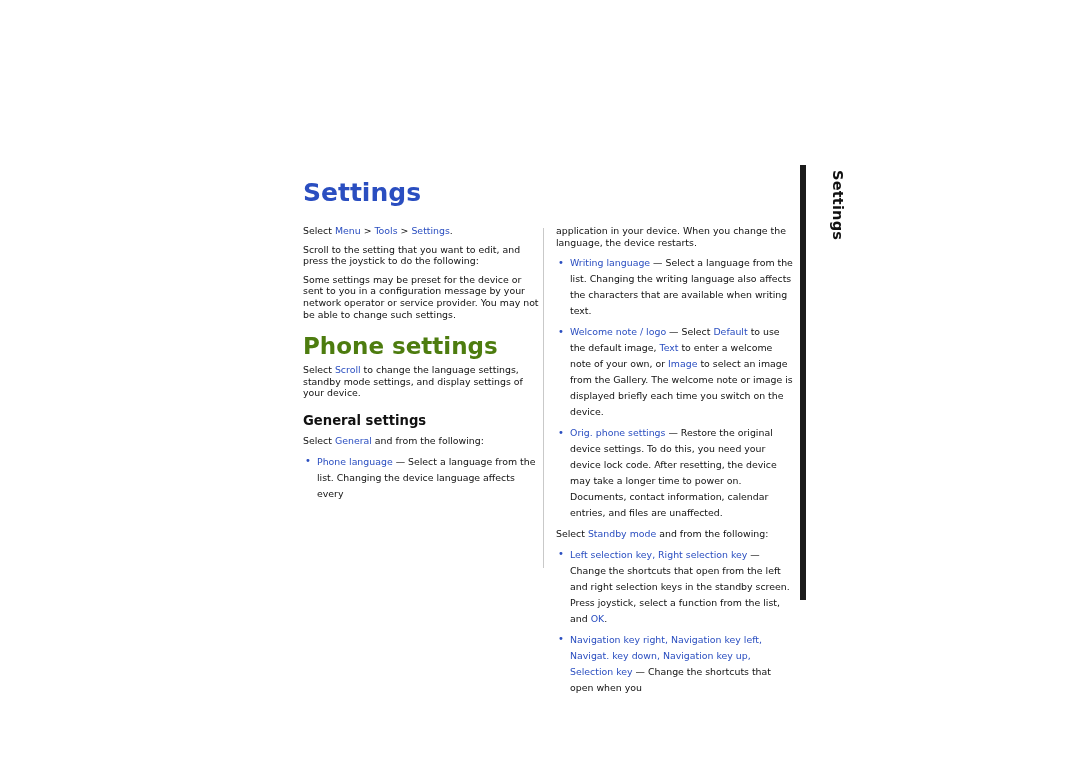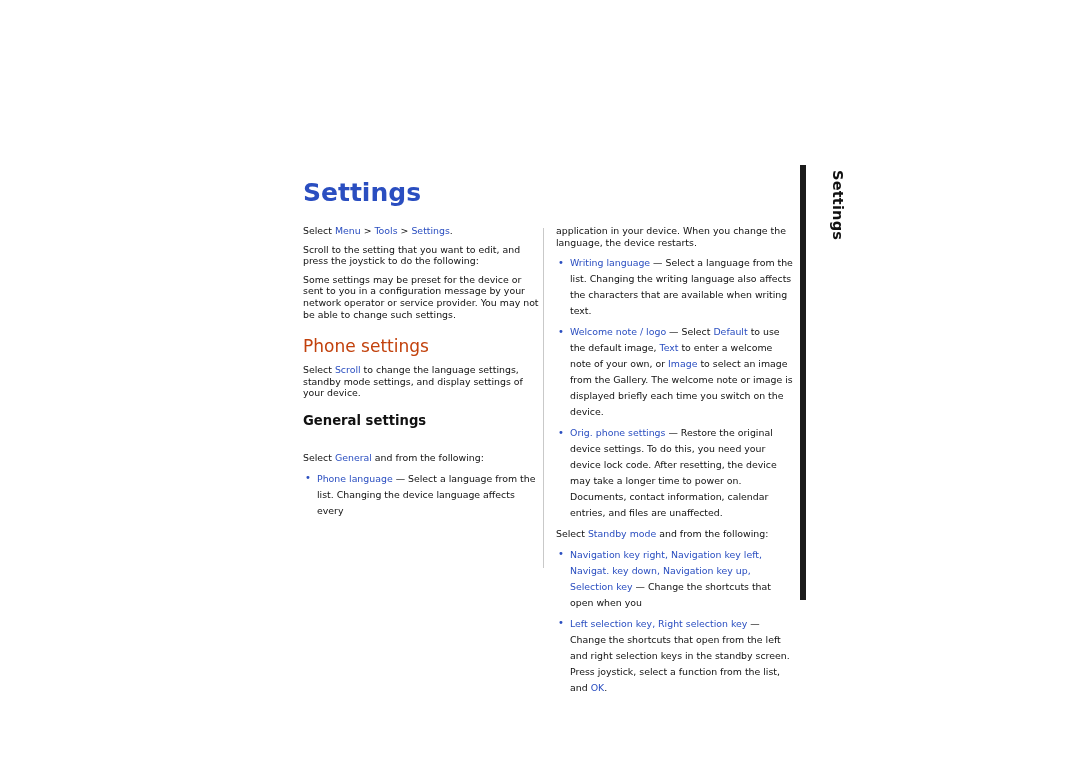--- a/index.html
+++ b/index.html
@@ -53,31 +53,31 @@
     line-height: 11.6px;
     color: #111111;
   }
   .col-left  { left: 303px; }
   .col-right { left: 556px; }
 
   .col p { margin: 0 0 7px 0; }
   .col p.tight { margin-bottom: 7px; }
 
   .h2 {
-    font-size: 17px;
-    font-weight: normal;
-    color: #c2410c;
+    font-size: 23px;
+    font-weight: bold;
+    color: #4d7c0f;
     margin: 16px 0 8px 0;
     line-height: 20px;
   }
   .h3 {
     font-size: 13.2px;
     font-weight: bold;
     color: #111111;
-    margin: 14px 0 24px 0;
+    margin: 14px 0 7px 0;
     line-height: 15px;
   }
 
   
   ul.bl {
     list-style: none;
     margin: 0 0 7px 0;
     padding: 0;
   }
   ul.bl > li {
@@ -165,22 +165,22 @@
       </li>
     </ul>
 
 
     <p>
       <span>Select </span><span class="lnk">Standby mode</span><span> and from the following:</span>
     </p>
 
     <ul class="bl blue">
       <li>
-        <span class="lnk">Navigation key right, Navigation key left, Navigat. key down, Navigation key up, Selection key</span><span class="bk"> — </span><span class="bk">Change the shortcuts that open when you</span>
+        <span class="lnk">Left selection key, Right selection key</span><span class="bk"> — </span><span class="bk">Change the shortcuts that open from the left and right selection keys in the standby screen. Press joystick, select a function from the list, and </span><span class="lnk">OK</span><span class="bk">.</span>
       </li>
       <li>
-        <span class="lnk">Left selection key, Right selection key</span><span class="bk"> — </span><span class="bk">Change the shortcuts that open from the left and right selection keys in the standby screen. Press joystick, select a function from the list, and </span><span class="lnk">OK</span><span class="bk">.</span>
+        <span class="lnk">Navigation key right, Navigation key left, Navigat. key down, Navigation key up, Selection key</span><span class="bk"> — </span><span class="bk">Change the shortcuts that open when you</span>
       </li>
     </ul>
 
   </div>
 
 </div>
 
 </body></html>

